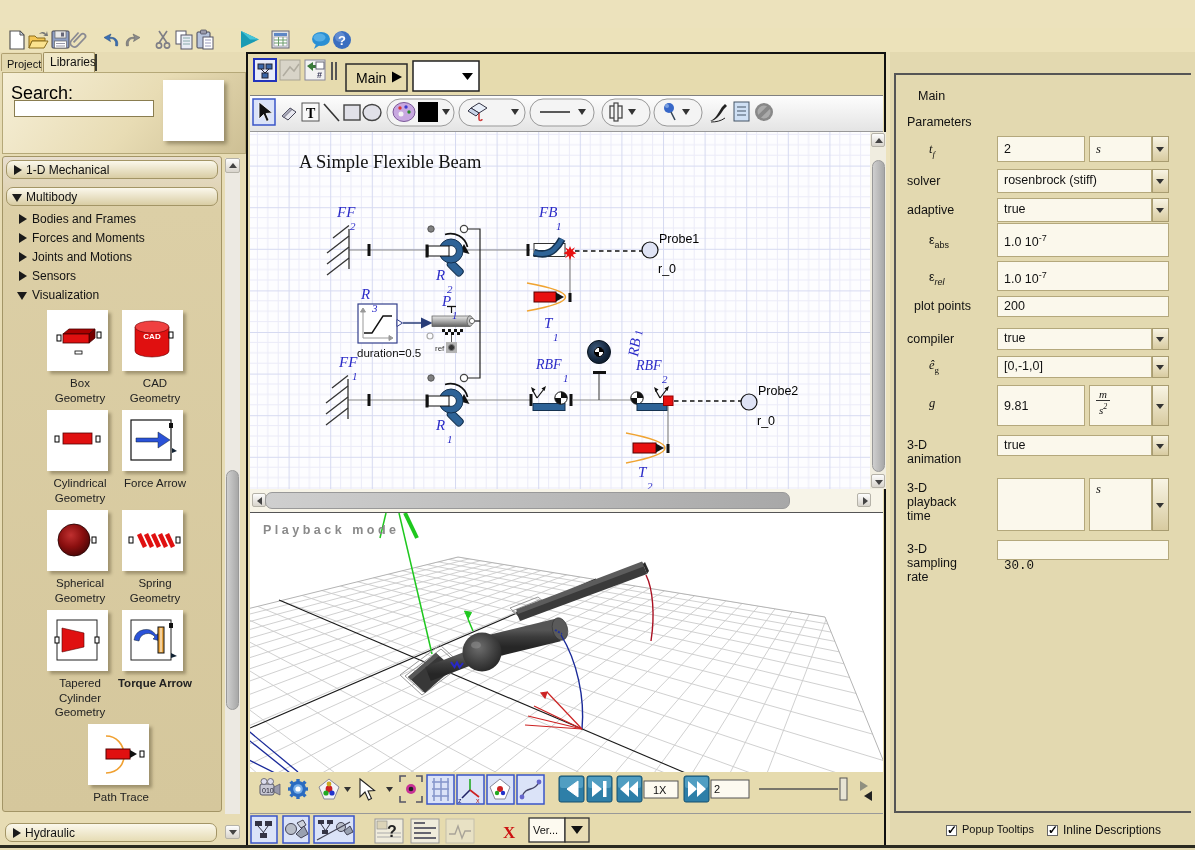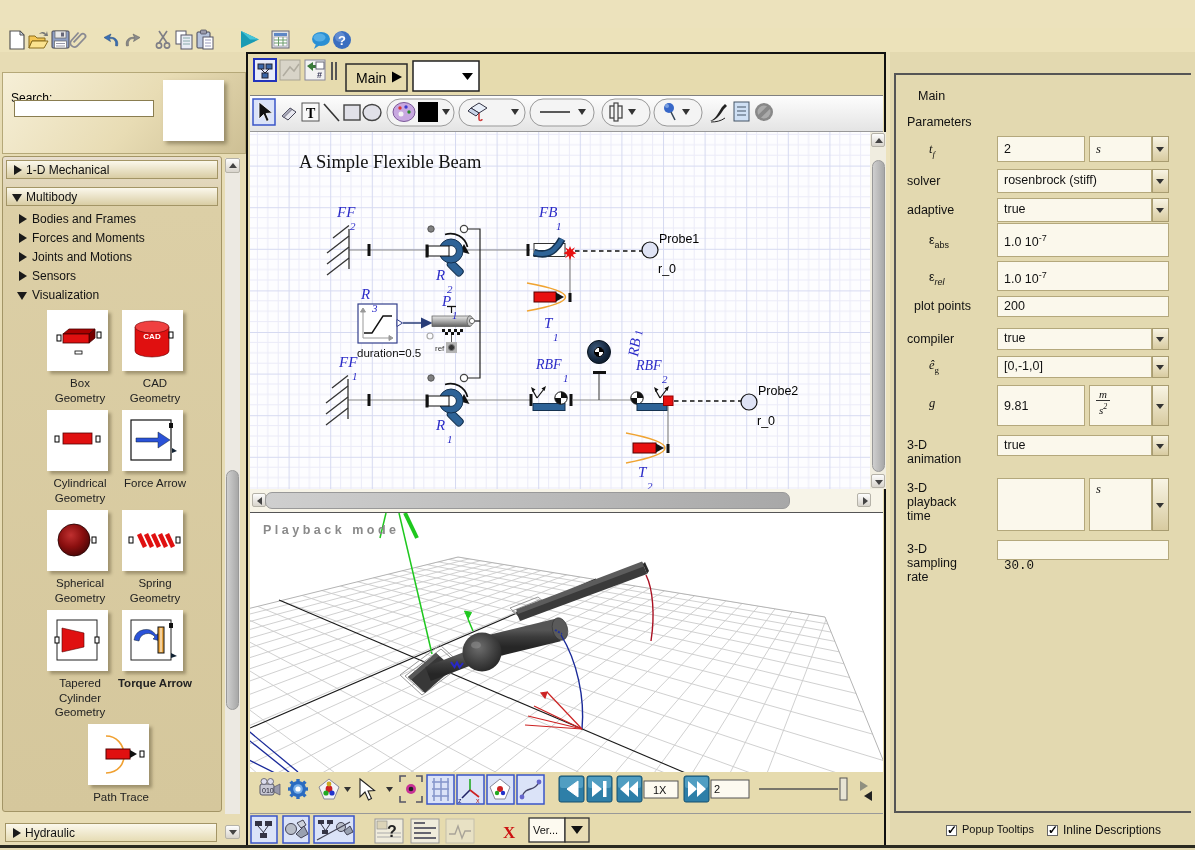--- a/index.html
+++ b/index.html
@@ -11,21 +11,21 @@
 #menubar span { display:inline-block; padding:5px 4px 0 4px; margin-left:1px; }
 #menubar u { text-decoration:underline; }
 
 #toolbar { left:0; top:28px; width:1195px; height:24px; background:#ece2ba; }
 
 #leftpanel { left:0; top:52px; width:248px; height:798px; background:#e7dcb4; }
 .tab { position:absolute; top:1px; height:18px; background:#ece2bc; border:1px solid #a09060; border-bottom:none; border-radius:2px 2px 0 0; font-size:12px; padding:2px 6px 0 6px; color:#111; }
 .tabrow { position:absolute; left:0; top:0; width:100%; height:20px; }
 #searchpanel { left:2px; top:20px; width:244px; height:82px; background:linear-gradient(130deg,#f6efd7 0%,#e8dcb4 55%,#cdbf94 100%); border:1px solid #b5a878; }
 #libwrap { left:2px; top:104px; width:220px; height:656px; background:linear-gradient(#e8decf 0%,#dccfa6 8%,#d5c79c 100%); border:1px solid #a39566; border-radius:3px; }
-.acchead { position:absolute; left:3px; width:212px; height:19px; background:linear-gradient(#fbf8ec,#d9cda4); border:1px solid #a39566; border-radius:0; font-size:12px; color:#111; padding:2px 0 0 19px; }
+.acchead { position:absolute; left:3px; width:212px; height:19px; background:linear-gradient(#fbf8ec,#d9cda4); border:1px solid #a39566; border-radius:7px; font-size:12px; color:#111; padding:2px 0 0 19px; }
 .tri-r { position:absolute; width:0; height:0; border-left:8px solid #1a1a1a; border-top:5px solid transparent; border-bottom:5px solid transparent; }
 .tri-d { position:absolute; width:0; height:0; border-top:8px solid #1a1a1a; border-left:5px solid transparent; border-right:5px solid transparent; }
 .treeitem { position:absolute; left:20px; font-size:12px; color:#111; }
 .libicon { position:absolute; width:61px; height:61px; background:#fff; box-shadow:3px 3px 3px rgba(90,80,50,.45); }
 .liblabel { position:absolute; font-size:11.5px; color:#222; text-align:center; width:80px; line-height:14.5px; }
 
 .sb { background:#ece9e2; }
 .sbthumb { position:absolute; background:linear-gradient(90deg,#cfcfcf,#a8a8a8); border-radius:7px; border:1px solid #999; }
 .sbbtn { position:absolute; background:linear-gradient(#fdfdfd,#d8d4cc); border:1px solid #b5b2a8; border-radius:2px; }
 .arrow-u { width:0;height:0;border-bottom:5px solid #444;border-left:4px solid transparent;border-right:4px solid transparent; position:absolute; }
@@ -141,22 +141,27 @@
 
     <g transform="translate(333,3)">
       <circle cx="9" cy="9" r="9" fill="#3a6ec0"></circle>
       <circle cx="7" cy="6" r="5" fill="#6f97d8" opacity=".7"></circle>
       <text x="9" y="14" font-size="13" font-weight="bold" fill="#fff" text-anchor="middle" font-family="Liberation Sans">?</text>
     </g>
   </svg>
   </div>
   <div class="abs" style="left:240px;top:52px;width:1.5px;height:793px;background:#4a463a;"></div>
   <div class="abs" id="leftpanel">
+    <div class="tabrow">
+      <div class="tab" style="left:1px;width:41px;background:#e3d8ae;border-color:#b0a070;font-size:11px;padding:4px 2px 0 5px;">Project</div>
+      <div class="tab" style="left:43px;width:52px;height:20px;top:0px;background:#f0e8c8;">Libraries</div>
+      <div style="position:absolute;left:95px;top:2px;width:1.5px;height:17px;background:#3a3a30;"></div>
+    </div>
     <div class="abs" id="searchpanel">
-      <div style="position:absolute;left:8px;top:18px;font-size:12px;">Search:</div>
+      <div style="position:absolute;left:8px;top:10px;font-size:18px;">Search:</div>
       <input style="position: absolute; left: 11px; top: 27px; width: 140px; height: 17px; border: 1px solid rgb(138, 125, 80); background: rgb(255, 255, 255);">
       <div style="position:absolute;left:160px;top:7px;width:61px;height:61px;background:#fff;box-shadow:3px 3px 4px rgba(90,80,50,.5);"></div>
     </div>
     <div class="abs" id="libwrap">
       <div class="acchead" style="top:3px;"><div class="tri-r" style="left:7px;top:4px;"></div>1-D Mechanical</div>
       <div class="acchead" style="top:30px;"><div class="tri-d" style="left:5px;top:6px;"></div>Multibody</div>
       <div class="treeitem" style="top:55px;left:29px;"><div class="tri-r" style="left:-13px;top:2px;border-left-color:#1a1a1a;"></div>Bodies and Frames</div>
       <div class="treeitem" style="top:74px;left:29px;"><div class="tri-r" style="left:-13px;top:2px;border-left-color:#1a1a1a;"></div>Forces and Moments</div>
       <div class="treeitem" style="top:93px;left:29px;text-align:center;"><div class="tri-r" style="left:-13px;top:2px;border-left-color:#1a1a1a;"></div>Joints and Motions</div>
       <div class="treeitem" style="top:112px;left:29px;"><div class="tri-r" style="left:-13px;top:2px;border-left-color:#1a1a1a;"></div>Sensors</div>

